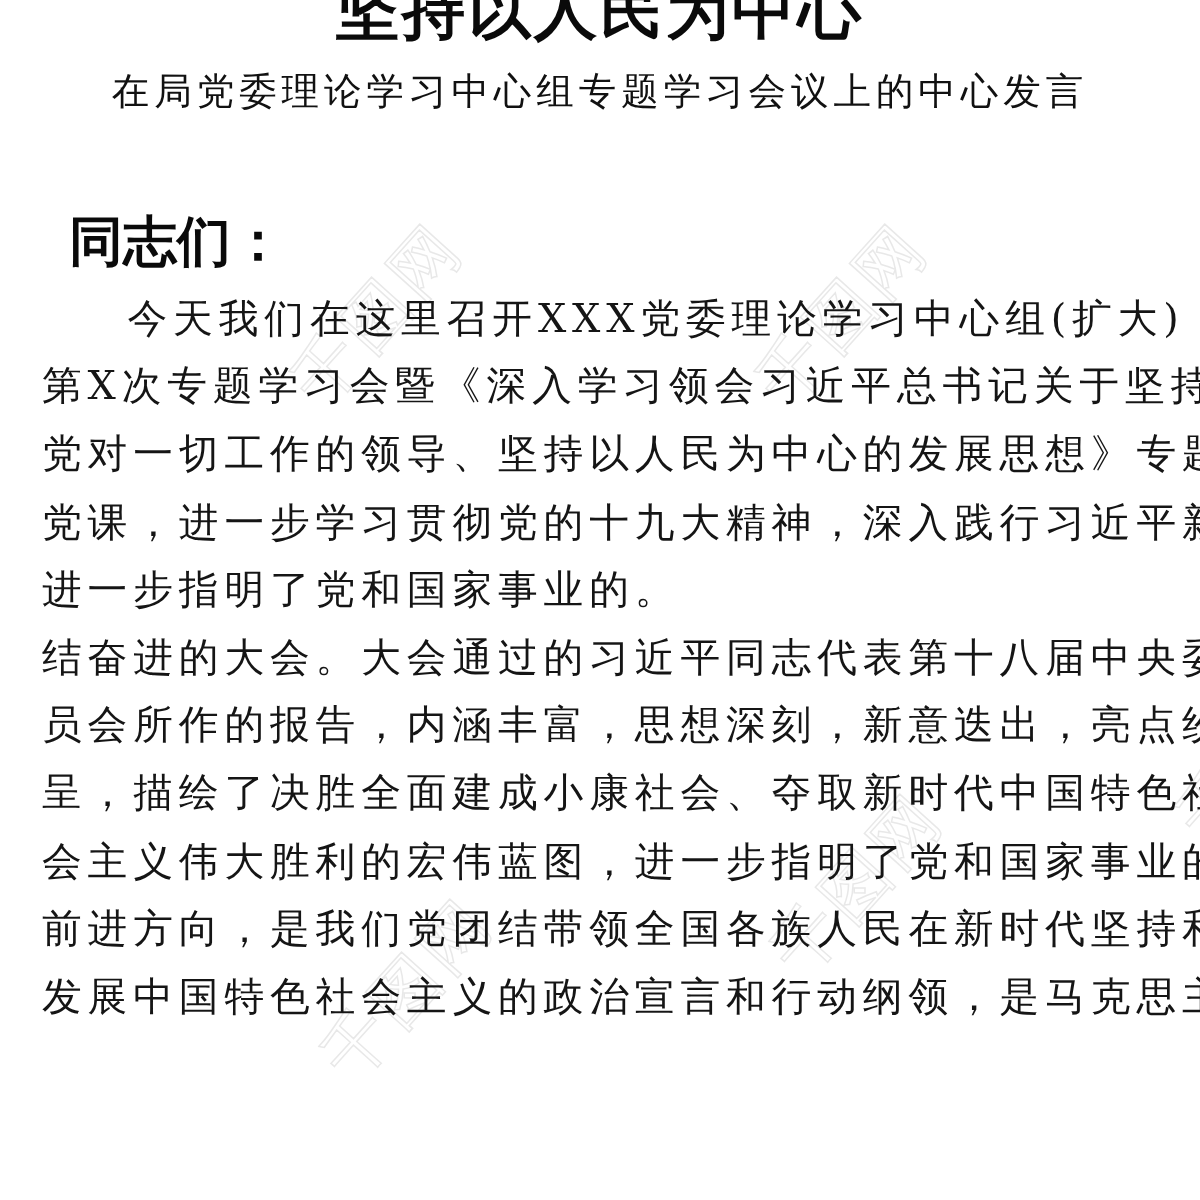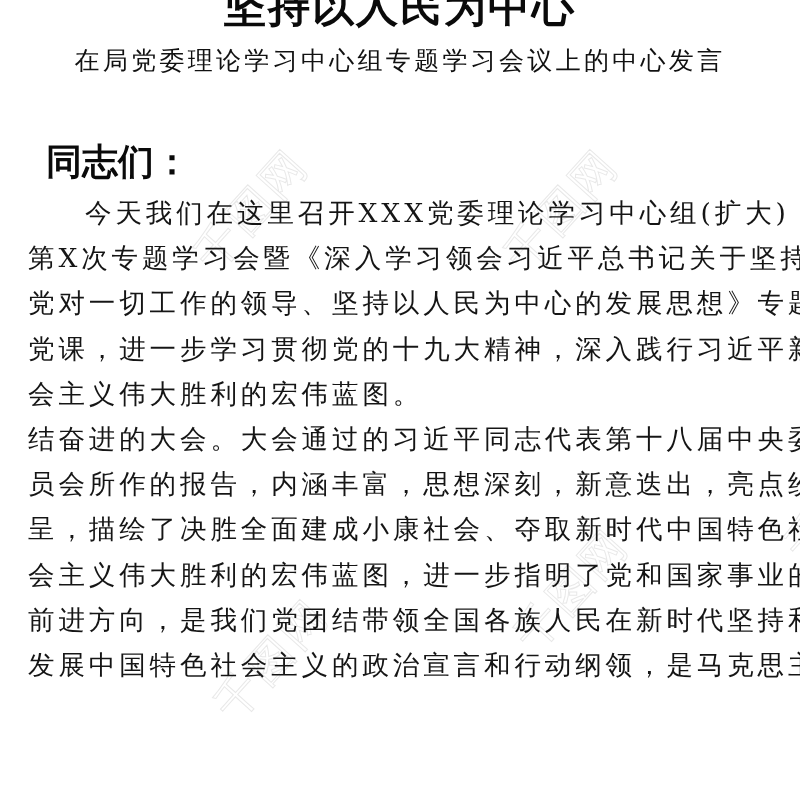--- a/index.html
+++ b/index.html
@@ -105,21 +105,21 @@
   <div class="subtitle">在局党委理论学习中心组专题学习会议上的中心发言</div>
 
   <div class="salutation">同志们：</div>
 
   <div class="body-text">
     <div class="paragraph">
       <div class="line indent">今天我们在这里召开XXX党委理论学习中心组(扩大)</div>
       <div class="line">第X次专题学习会暨《深入学习领会习近平总书记关于坚持</div>
       <div class="line">党对一切工作的领导、坚持以人民为中心的发展思想》专题</div>
       <div class="line">党课，进一步学习贯彻党的十九大精神，深入践行习近平新</div>
-      <div class="line last">会主义伟大胜利的宏伟蓝图。</div>
+      <div class="line last">进一步指明了党和国家事业的。</div>
     </div>
     <div class="paragraph">
       <div class="line">结奋进的大会。大会通过的习近平同志代表第十八届中央委</div>
       <div class="line">员会所作的报告，内涵丰富，思想深刻，新意迭出，亮点纷</div>
       <div class="line">呈，描绘了决胜全面建成小康社会、夺取新时代中国特色社</div>
       <div class="line">会主义伟大胜利的宏伟蓝图，进一步指明了党和国家事业的</div>
       <div class="line">前进方向，是我们党团结带领全国各族人民在新时代坚持和</div>
       <div class="line">发展中国特色社会主义的政治宣言和行动纲领，是马克思主</div>
     </div>
   </div>

